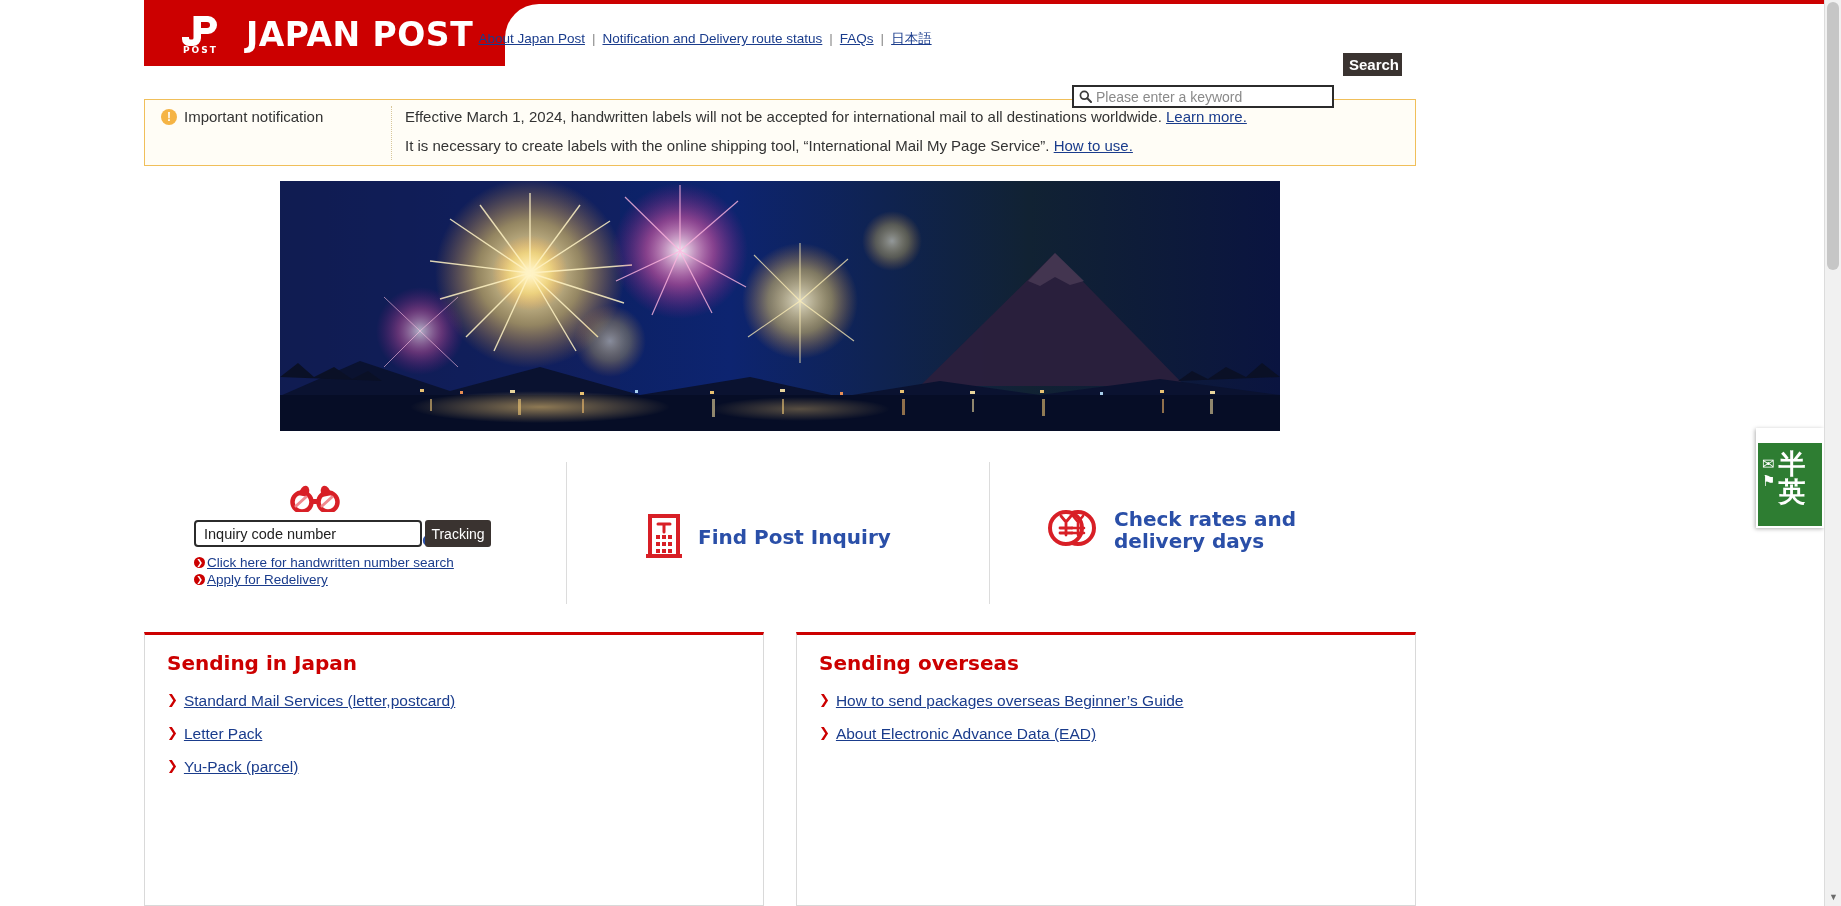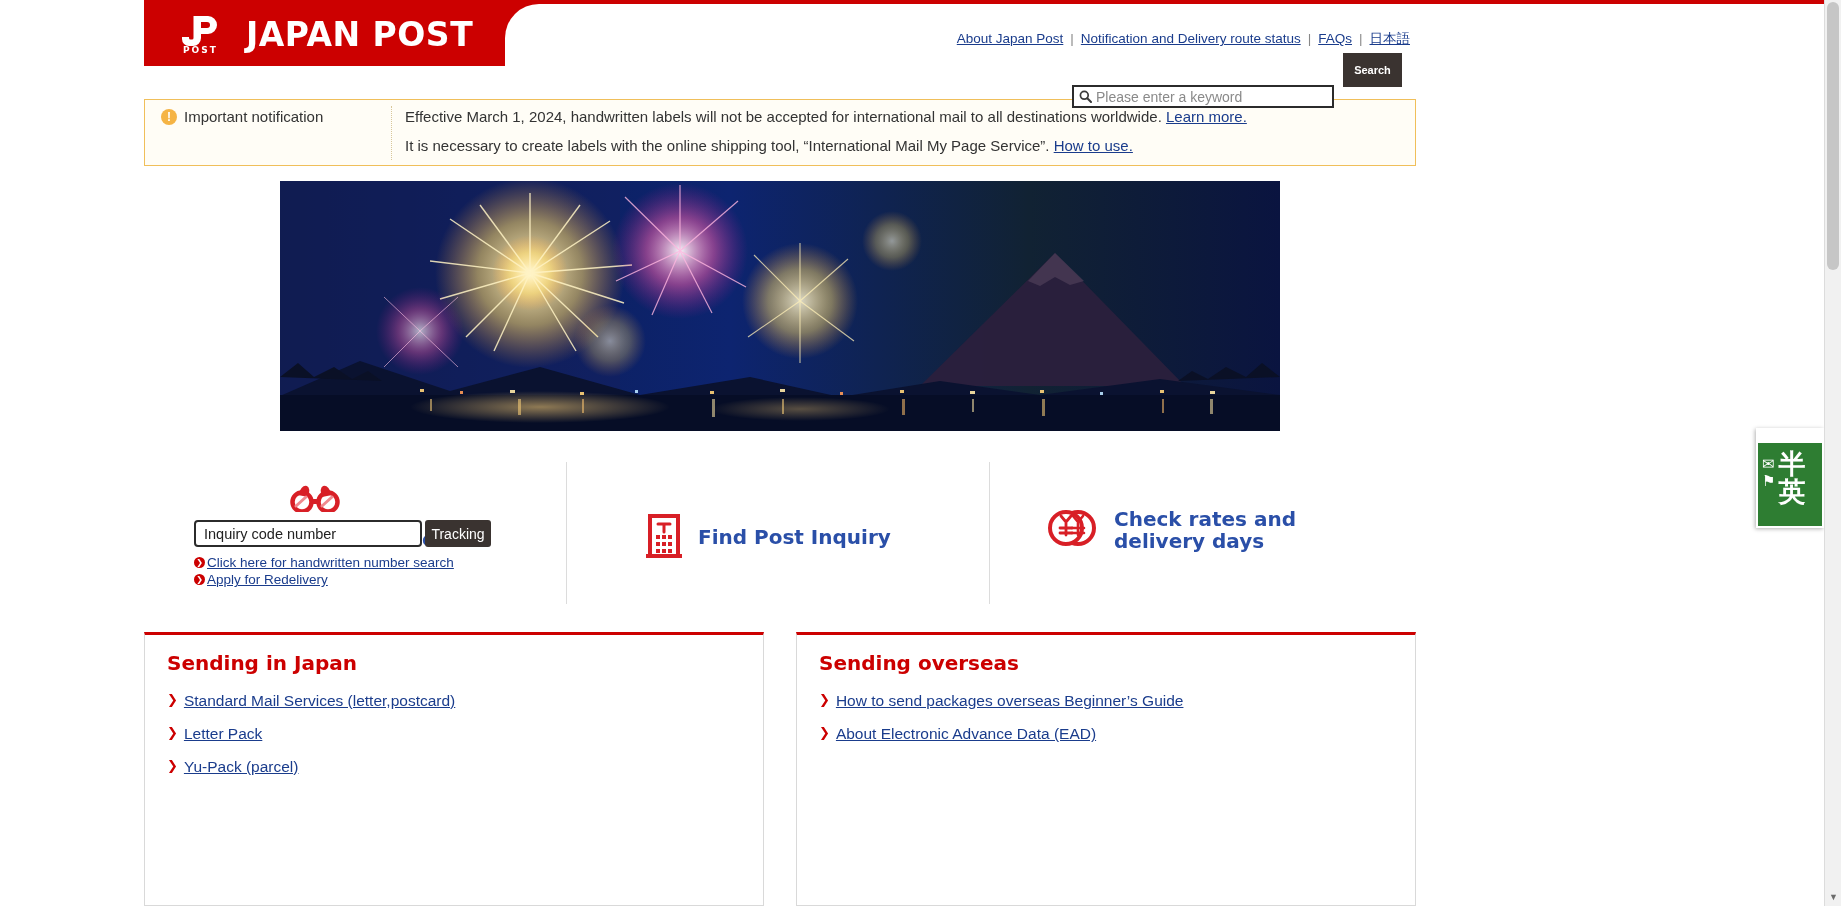--- a/index.html
+++ b/index.html
@@ -77,21 +77,21 @@
     font-weight: bold;
     letter-spacing: 0.5px;
     font-family: "DejaVu Sans", sans-serif;
     white-space: nowrap;
   }
 
   
   .toplinks {
     position: absolute; top: 30px; left: 0;
     width: 1410px;
-    text-align: right;
+    text-align: center;
     font-size: 13.5px;
     color: #1a3c8c;
     z-index: 10;
     white-space: nowrap;
   }
   .toplinks a {
     color: #1a3c8c;
     text-decoration: underline;
     font-family: "Liberation Sans", sans-serif;
   }
@@ -120,25 +120,25 @@
     font-size: 14px;
     color: #555;
     width: 100%;
     background: transparent;
     font-family: "Liberation Sans", sans-serif;
     padding: 0;
   }
   .search-input::placeholder { color: #8a8a8a; }
   .search-btn {
     position: absolute; top: 53px; left: 1343px;
-    width: 59px; height: 34px;
+    width: 59px; height: 23px;
     background: #3a3330;
     color: #ffffff;
     border: none;
-    font-size: 11px;
+    font-size: 15px;
     font-weight: bold;
     cursor: pointer;
     font-family: "Liberation Sans", sans-serif;
     z-index: 10;
   }
 
   
   .notif {
     position: absolute; top: 99px; left: 144px;
     width: 1272px; height: 67px;

